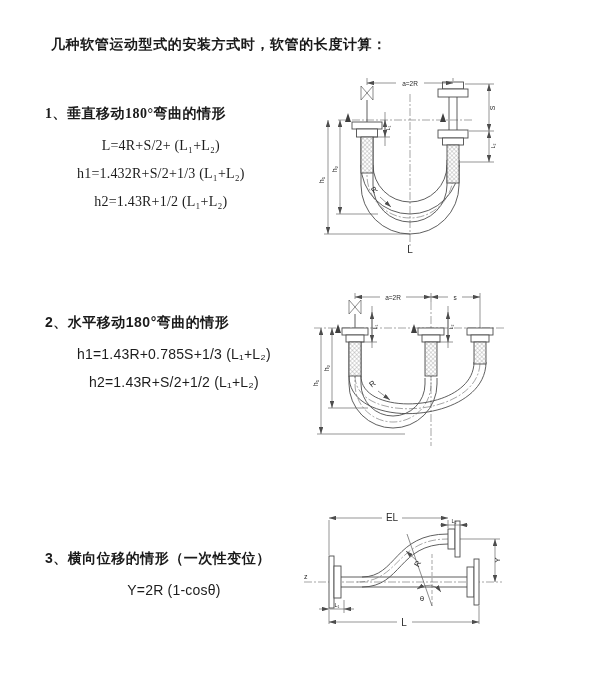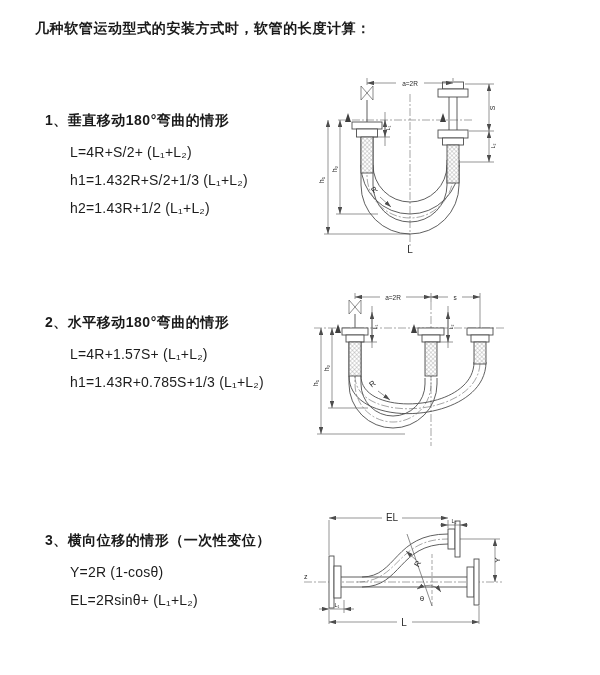--- a/index.html
+++ b/index.html
@@ -6,34 +6,35 @@
   body {
     position:relative;
     width:600px; height:675px;
     font-family:"Liberation Sans", sans-serif;
     color:#1a1a1a;
     overflow:hidden;
   }
   .page-title {
     position:absolute; left:35px; top:20px;
     font-size:14px; font-weight:bold; letter-spacing:0.6px;
-    margin:0;
+    margin:16px;
   }
   .sec { position:absolute; left:45px; }
-  .sec-1 { top:112px; }
+  .sec-1 { top:105px;font-family:Liberation Serif, serif; }
   .sec-2 { top:314px; }
-  .sec-3 { top:532px; }
+  .sec-3 { top:550px; }
   .sec h2 {
     margin:0 0 14px 0;
     font-size:14px; font-weight:bold; letter-spacing:0.5px;
   }
   .formula {
-    margin:0 0 11px 25px;
+    margin:0 0 11px 32px;
     font-size:14px; line-height:17px; letter-spacing:0.2px;
     color:#1c1c1c;
+    text-align:center;
   }
   svg.diagram { position:absolute; overflow:visible; }
   #d1 { left:312px; top:70px; }
   #d2 { left:310px; top:286px; }
   #d3 { left:302px; top:504px; }
   svg .ln   { stroke:#4d4d4d; stroke-width:0.9; fill:none; }
   svg .thin { stroke:#5a5a5a; stroke-width:0.7; fill:none; }
   svg .cl   { stroke:#6a6a6a; stroke-width:0.6; fill:none; stroke-dasharray:8 2 2 2; }
   svg .dash { stroke:#6a6a6a; stroke-width:0.6; fill:none; stroke-dasharray:4 2; }
   svg .dim  { stroke:#4d4d4d; stroke-width:0.6; fill:none; }
@@ -51,28 +52,27 @@
 
 <div class="sec sec-1">
   <h2>1、垂直移动180°弯曲的情形</h2>
   <p class="formula">L=4R+S/2+ (L₁+L₂)</p>
   <p class="formula">h1=1.432R+S/2+1/3 (L₁+L₂)</p>
   <p class="formula">h2=1.43R+1/2 (L₁+L₂)</p>
 </div>
 
 <div class="sec sec-2">
   <h2>2、水平移动180°弯曲的情形</h2>
-  <p class="formula">L=4R+1.57S+ (L₁+L₂)</p>
   <p class="formula">h1=1.43R+0.785S+1/3 (L₁+L₂)</p>
+  <p class="formula">h2=1.43R+S/2+1/2 (L₁+L₂)</p>
 </div>
 
 <div class="sec sec-3">
   <h2>3、横向位移的情形（一次性变位）</h2>
   <p class="formula">Y=2R (1-cosθ)</p>
-  <p class="formula">EL=2Rsinθ+ (L₁+L₂)</p>
 </div>
 
 <svg id="d1" class="diagram" width="215" height="188" viewBox="0 0 215 188">
   <defs>
     <marker id="ah" markerUnits="userSpaceOnUse" markerWidth="7" markerHeight="4.4" refX="7" refY="2.2" orient="auto-start-reverse">
       <path d="M0,0 L7,2.2 L0,4.4 z" fill="#4d4d4d"></path>
     </marker>
     <pattern id="hz" patternUnits="userSpaceOnUse" width="3" height="3" patternTransform="rotate(45)">
       <rect width="3" height="3" fill="#ffffff"></rect>
       <line x1="0" y1="0" x2="0" y2="3" stroke="#8a8a8a" stroke-width="0.6"></line>

